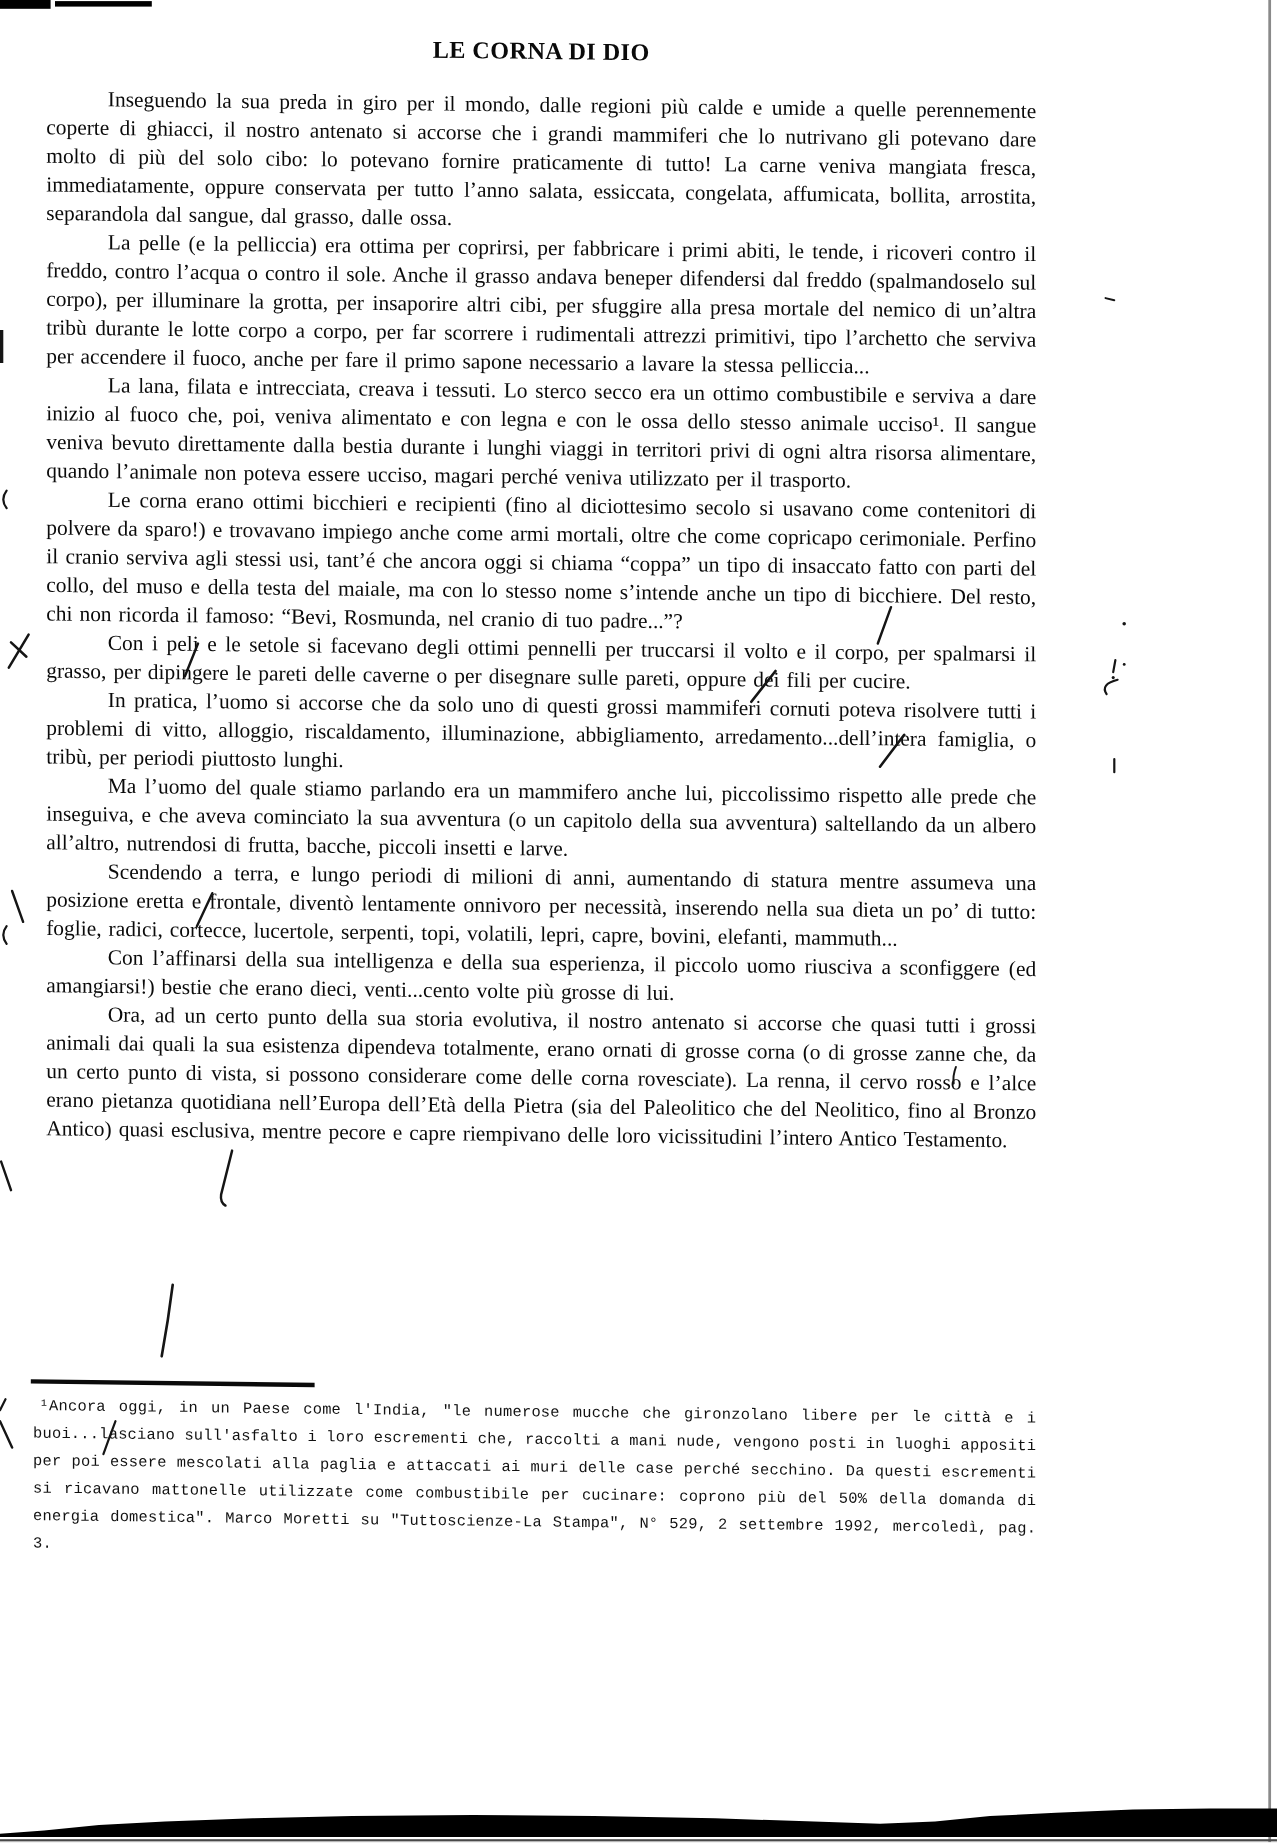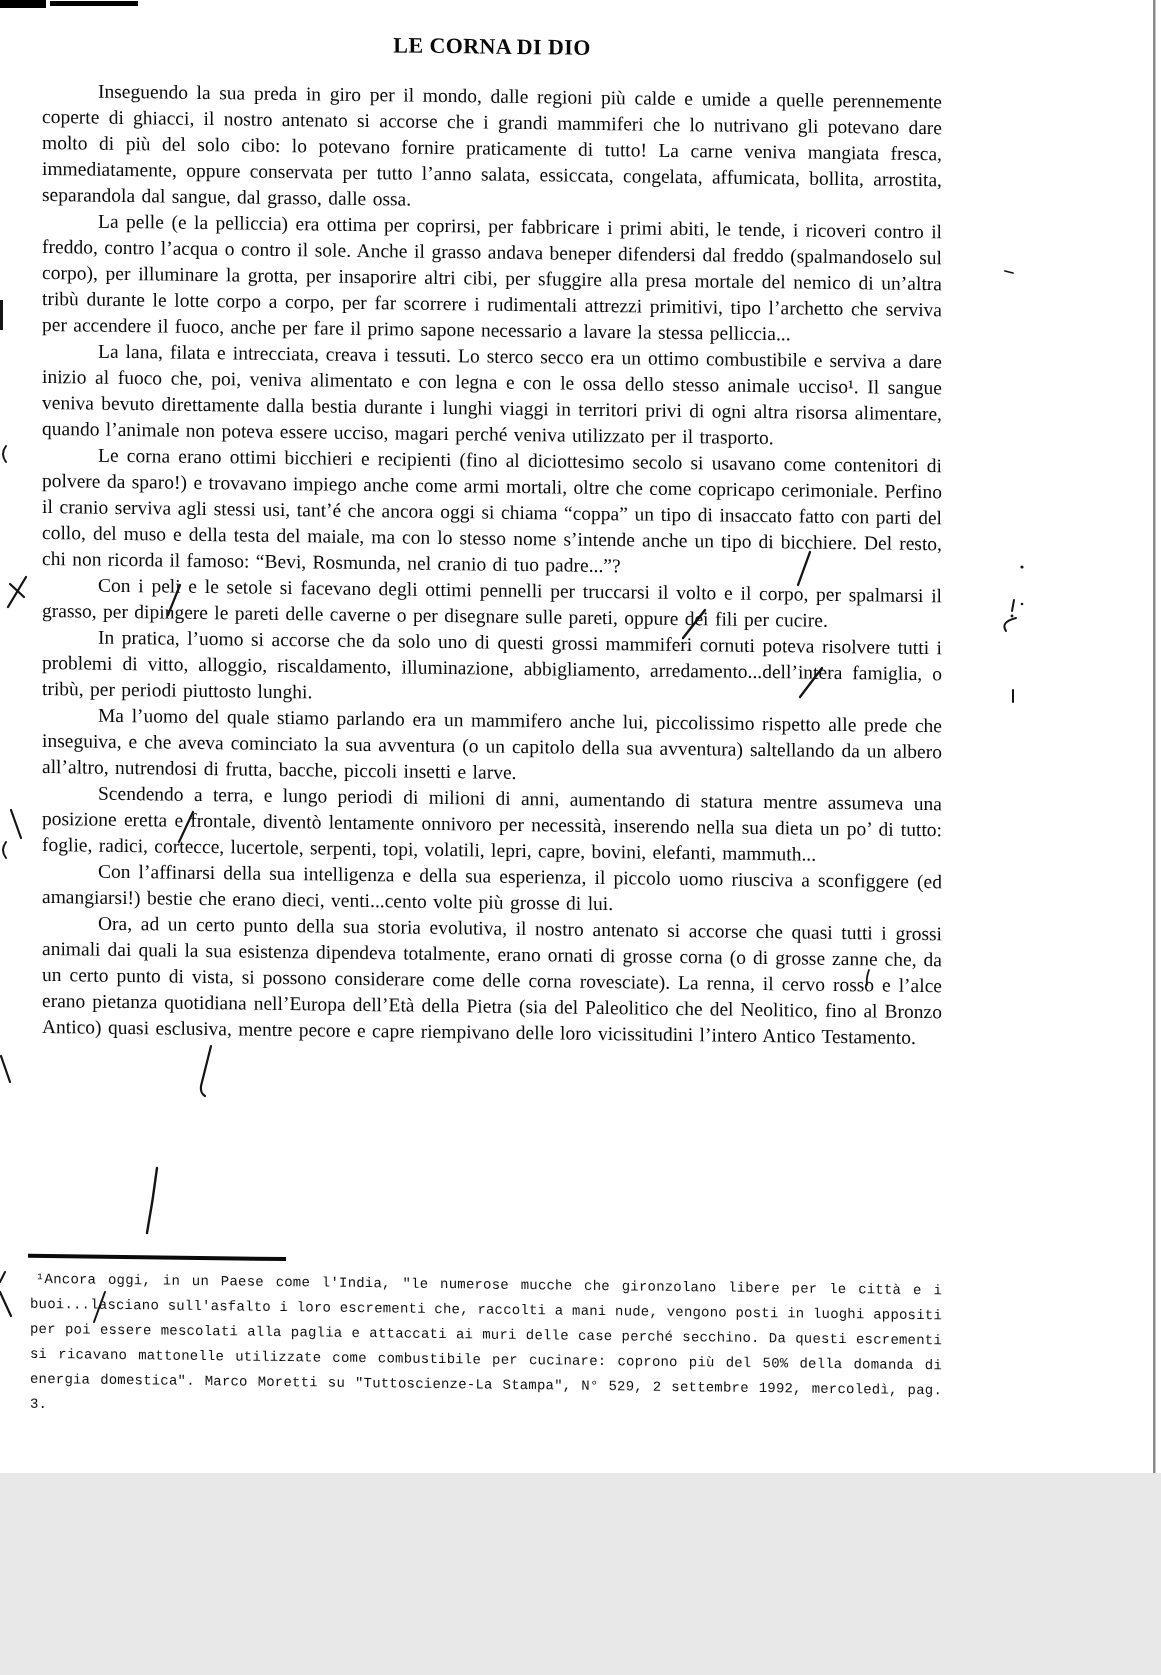--- a/index.html
+++ b/index.html
@@ -1,18 +1,18 @@
 <!DOCTYPE html>
 <html><head>
 <meta charset="utf-8">
 <style>
   html,body{margin:0;padding:0;background:#e8e8e8;}
   .page{
     position:relative;
-    width:1161px;height:1473px;
+    width:1161px;height:1675px;
     background:#ffffff;
     overflow:hidden;
     font-family:"Liberation Serif", serif;
     color:#0a0a0a;
   }
   
   .content{
     position:absolute;
     left:42px;top:18px;
     width:900px;

